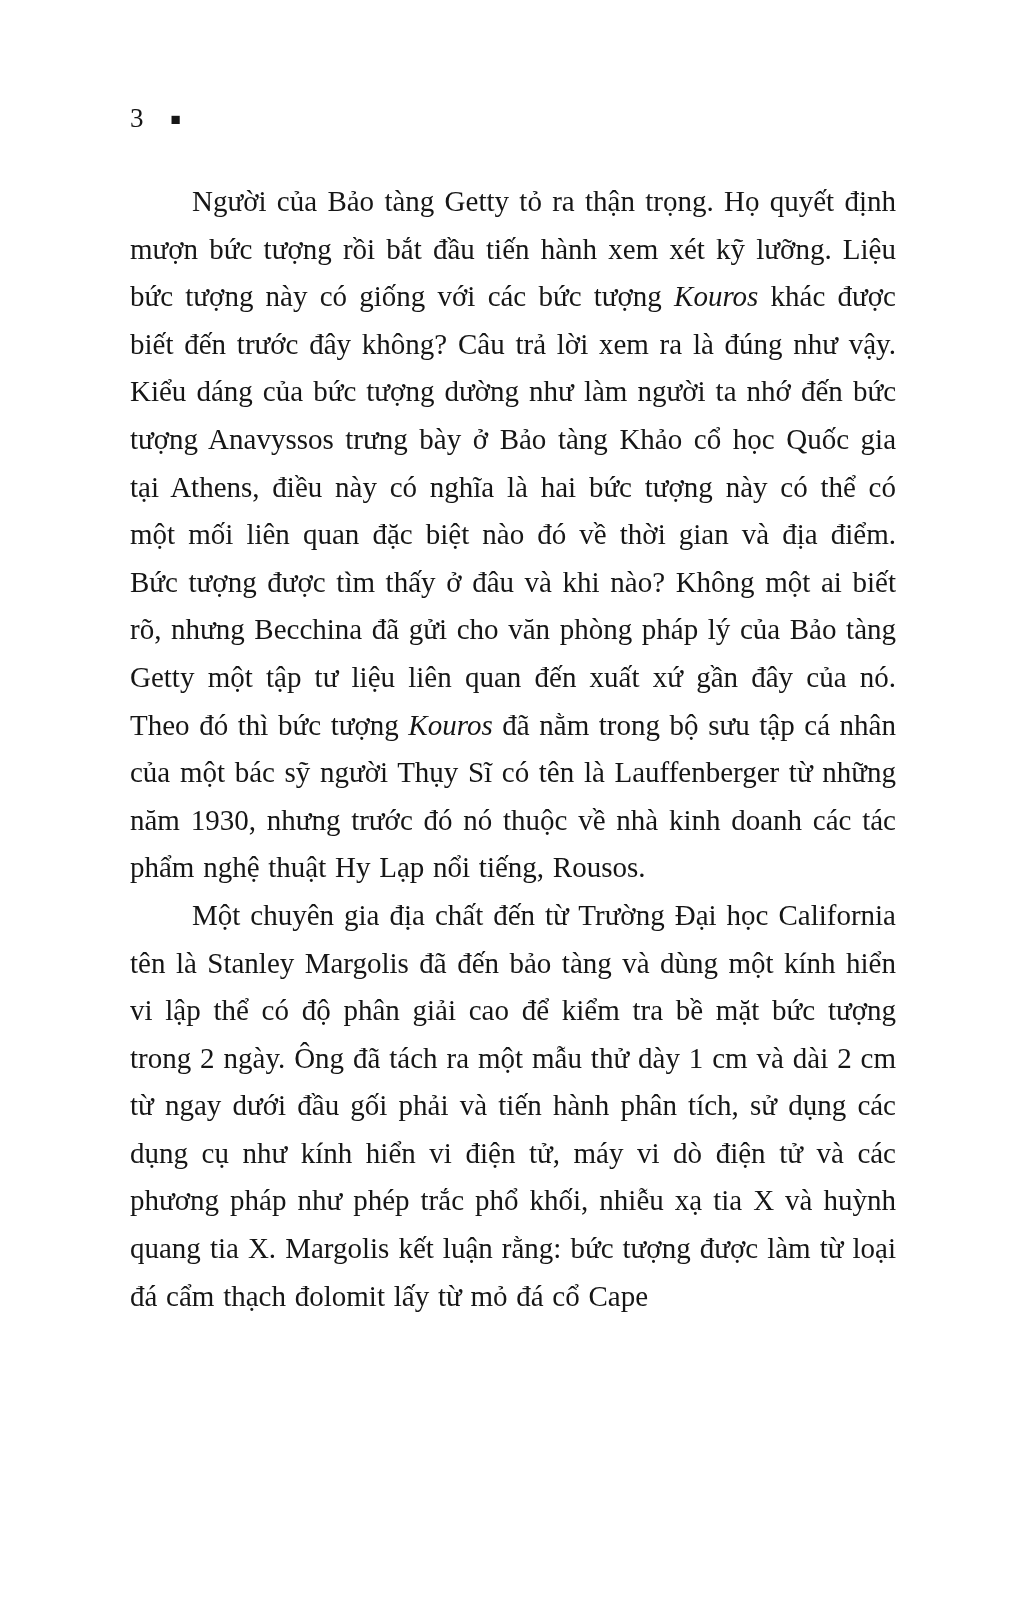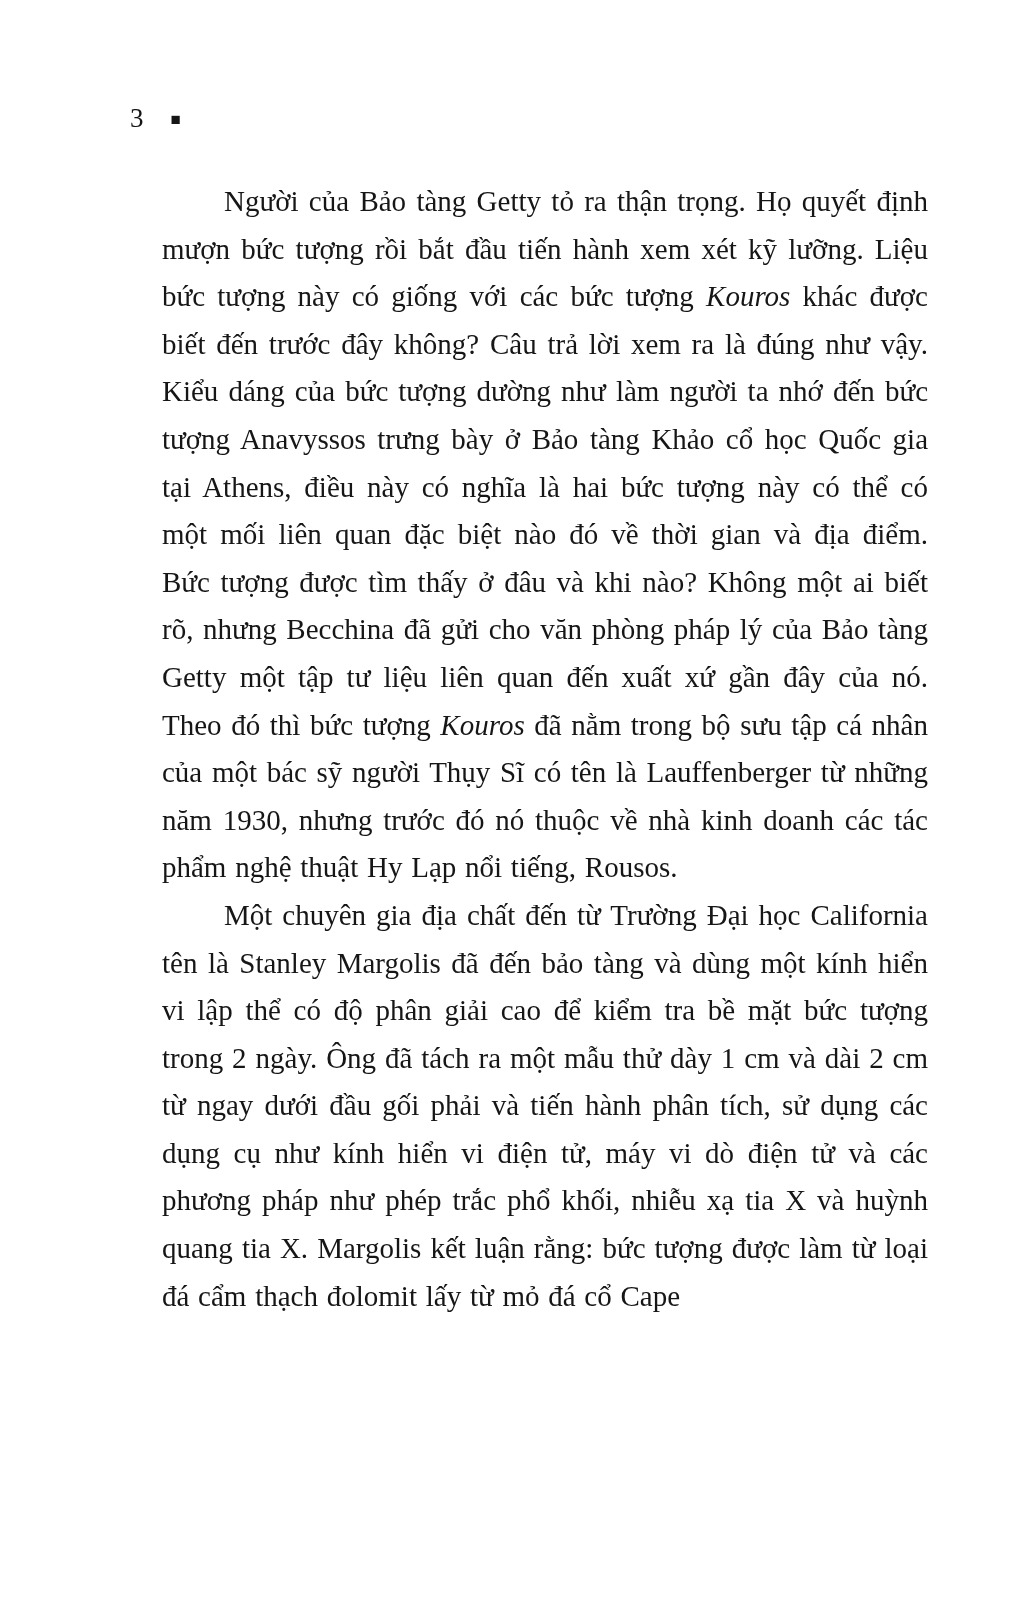--- a/index.html
+++ b/index.html
@@ -44,21 +44,20 @@
   .page-content {
     position: absolute;
     top: 178px;
     left: 130px;
     width: 766px;
     font-size: 29px;
     line-height: 47.6px;
     text-align: justify;
     text-justify: inter-word;
     word-spacing: 1.5px;
-    margin-left: 32px;
   }
   .page-content p {
     margin: 0;
     padding: 0;
     text-indent: 62px;
   }
   .italic {
     font-style: italic;
   }
 </style>

